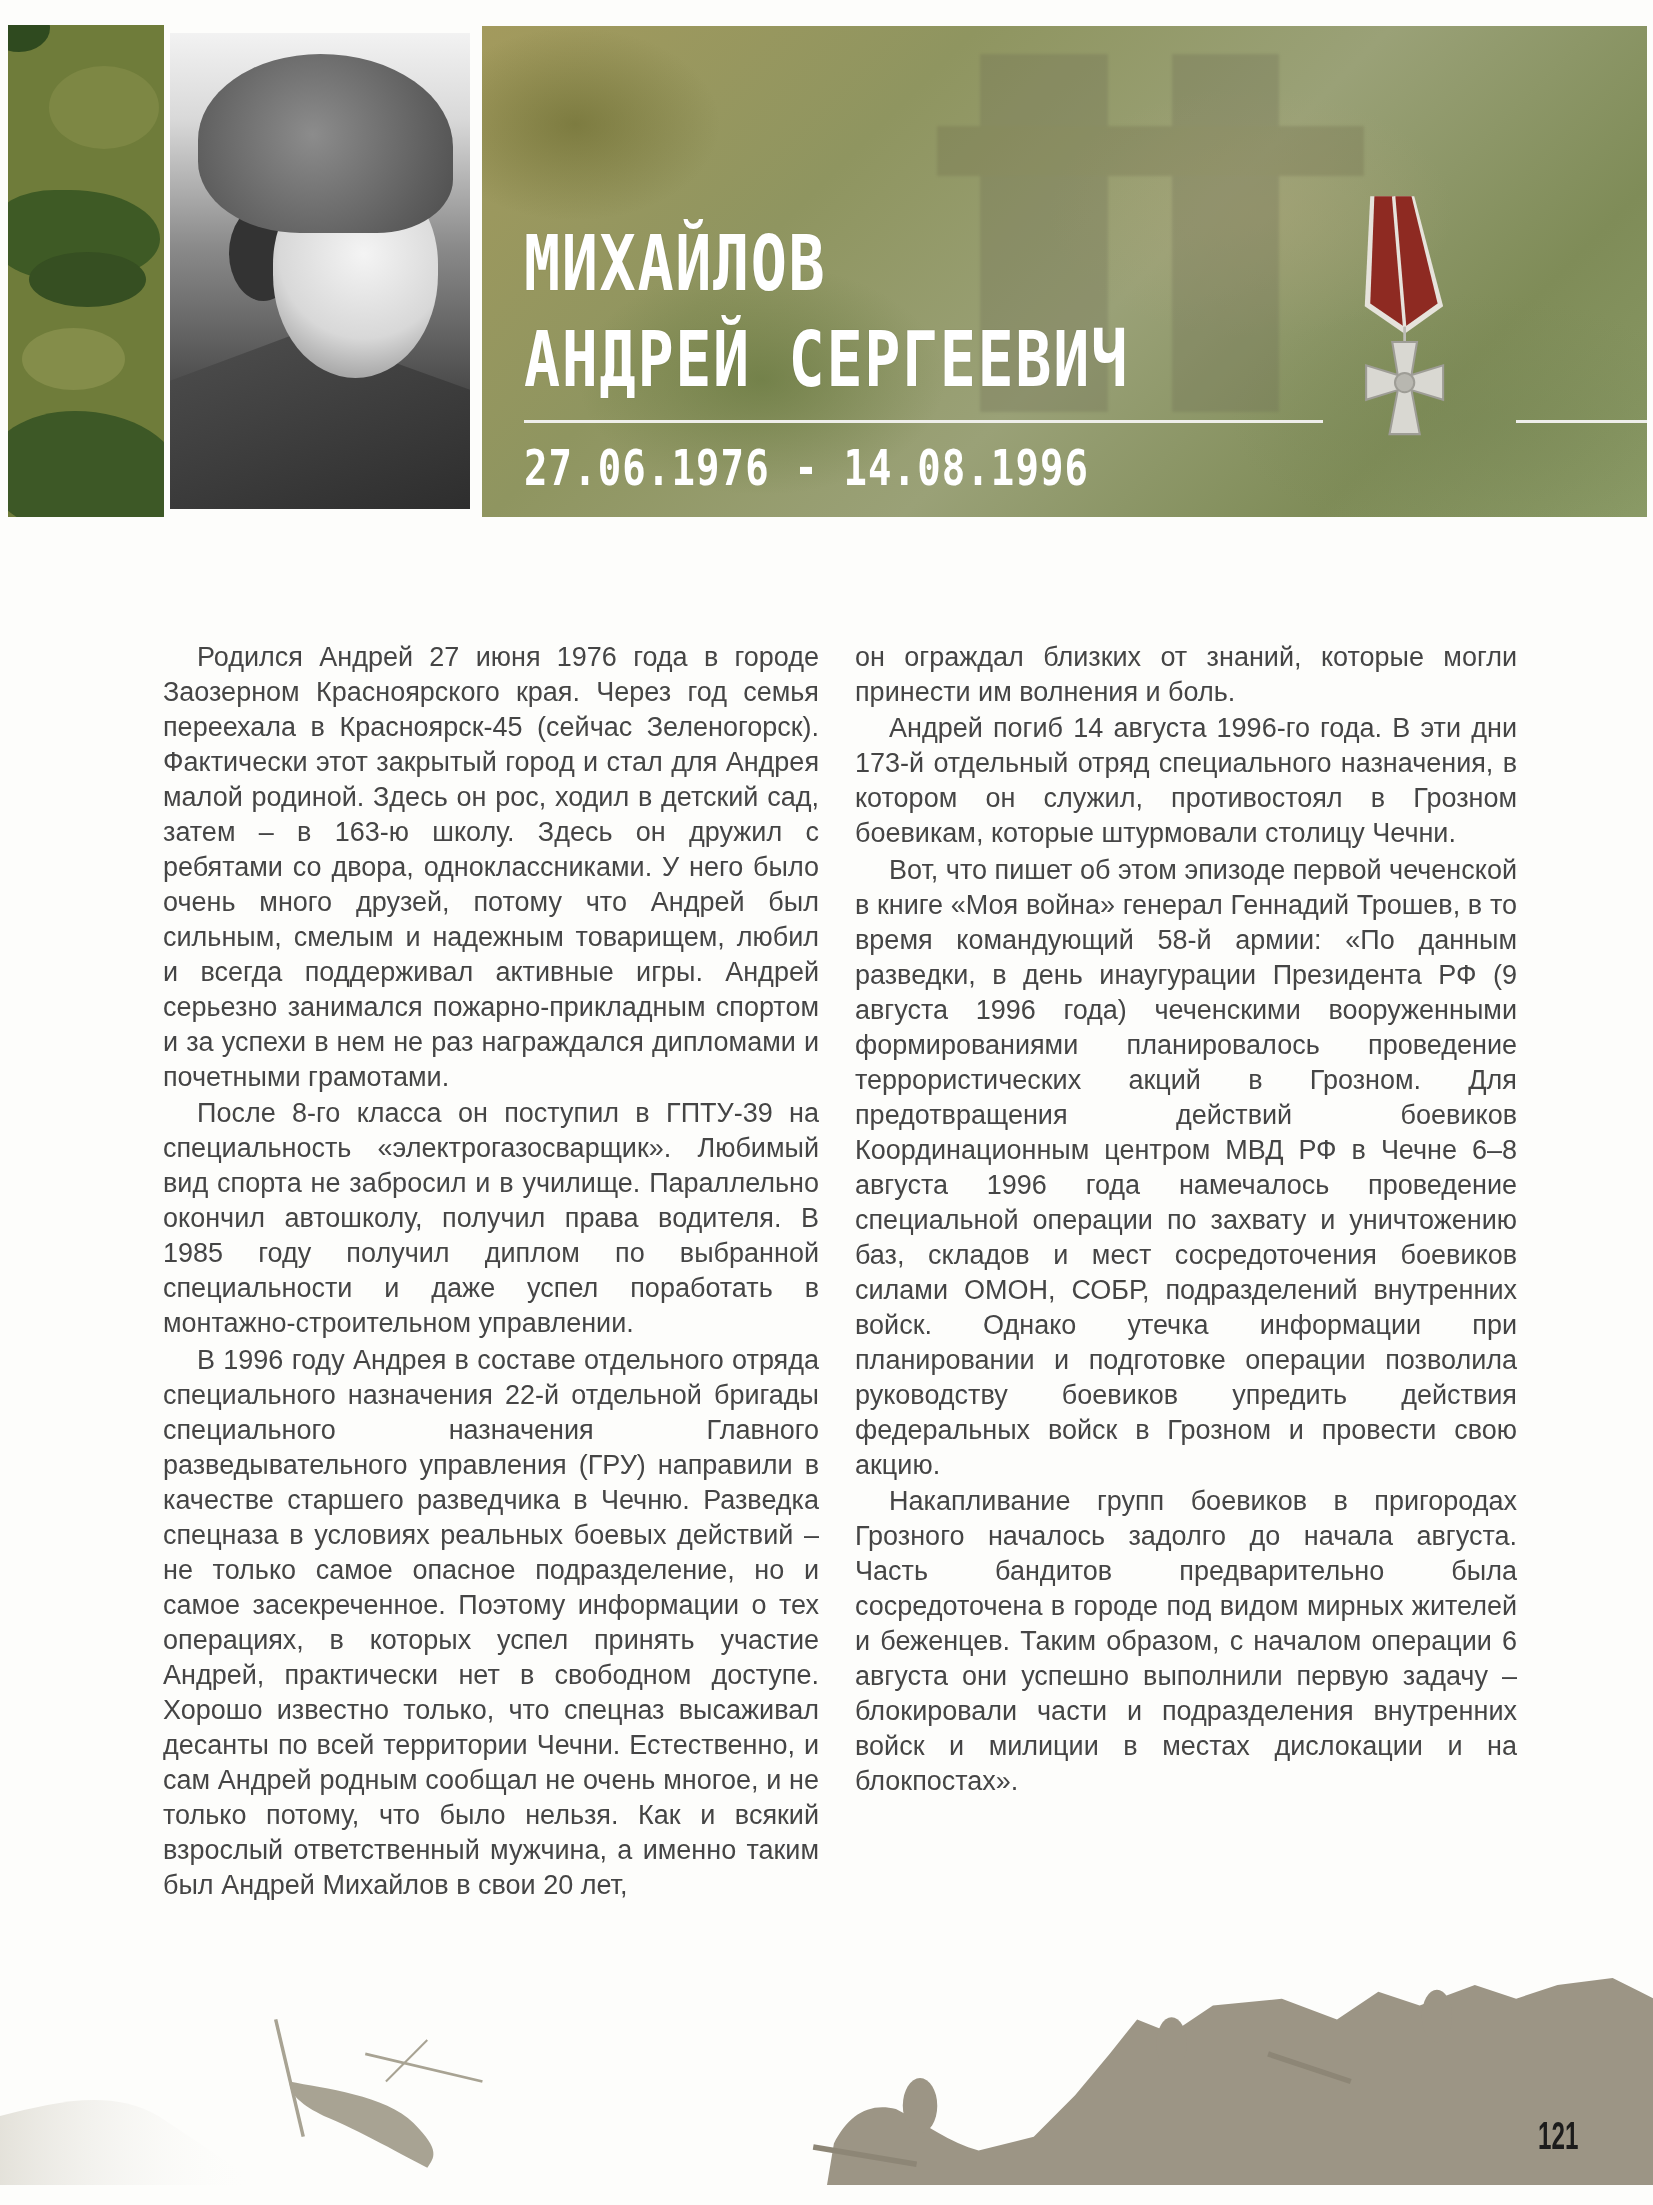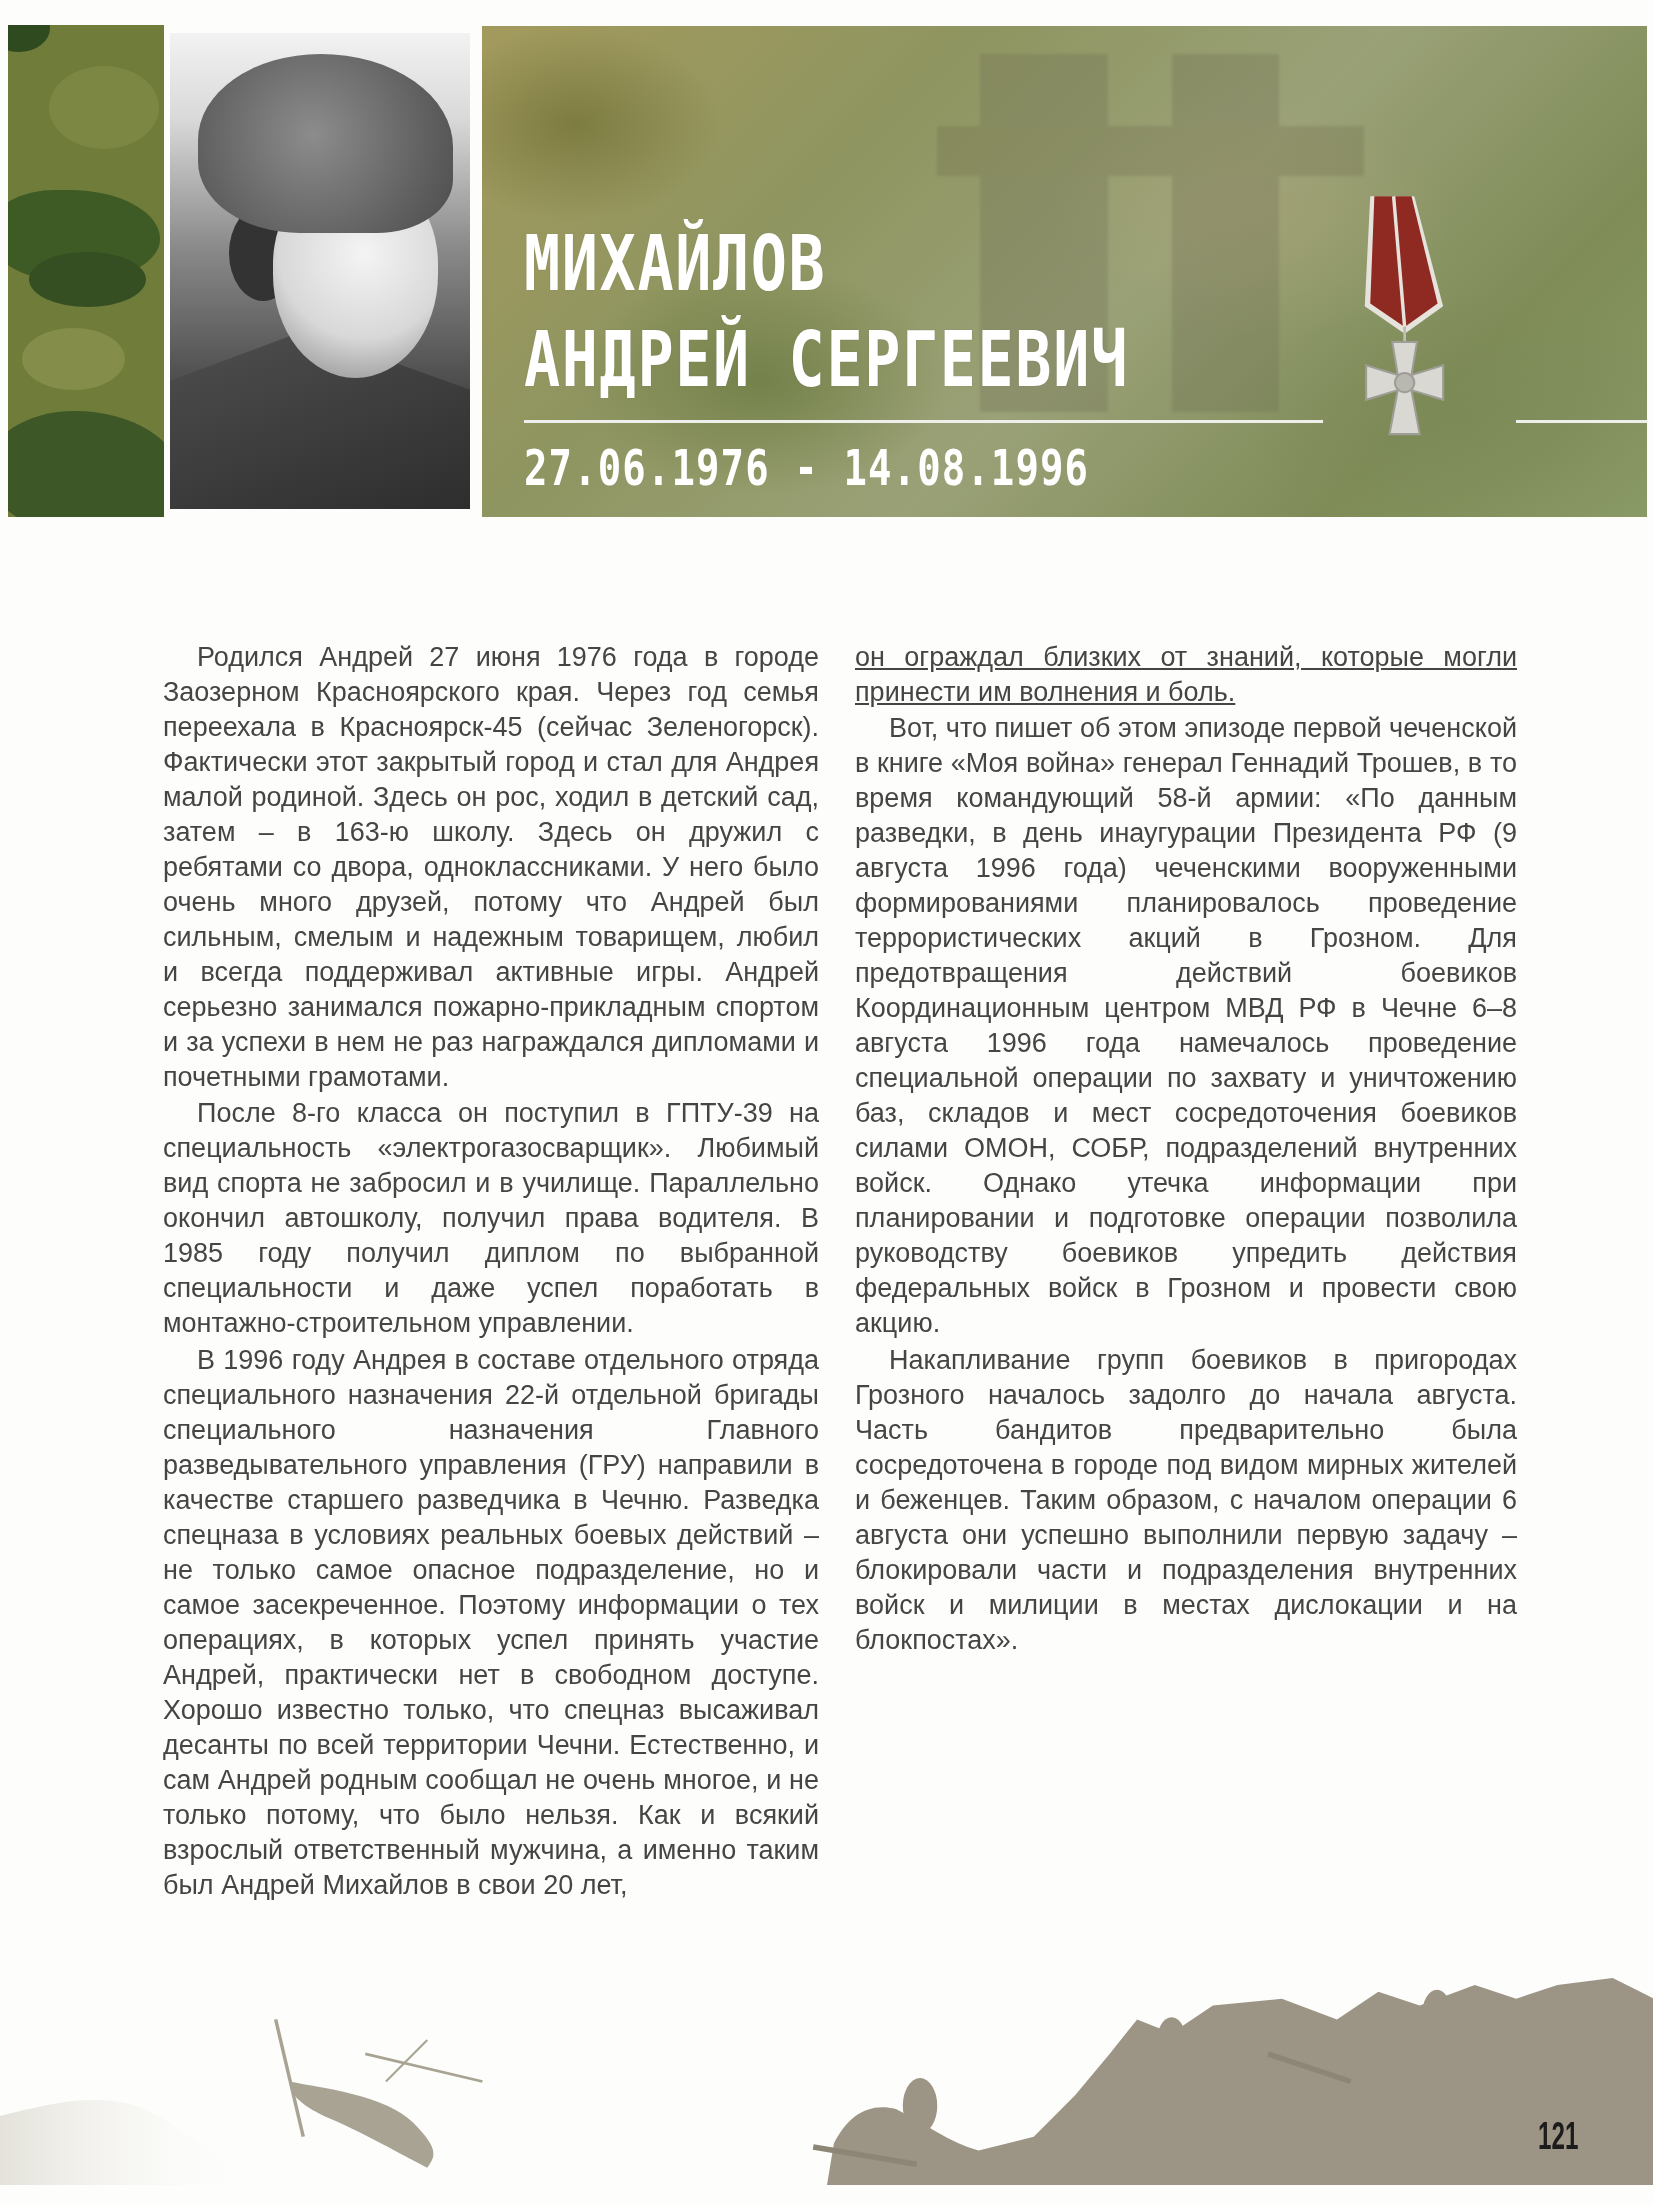--- a/index.html
+++ b/index.html
@@ -46,21 +46,21 @@
     font-weight:bold; font-size:50px; line-height:55px; letter-spacing:1.4px; transform:scaleX(0.78); transform-origin:left center; white-space:nowrap; }
 
   .medal { position:absolute; left:1351px; top:196px; width:110px; height:248px; }
 
   
   .col { position:absolute; top:640px; width:656px; font-size:27px; line-height:35px; color:#454545;
     text-align:justify; hyphens:manual; }
   .col.left { left:163px; }
   .col.right { left:855px; width:662px; }
   .col p { margin:0; text-indent:34px; }
-  .col p.cont { text-indent:0;text-decoration:underline; }
+  .col p.cont { text-indent:0; }
   .col p + p { margin-top:1.4px; }
 
   
   .footer-art { position:absolute; left:0; top:1978px; width:1654px; height:207px; }
   .page-number { position:absolute; left:1538px; top:2114px; font-family:"Liberation Sans",sans-serif;
     font-weight:bold; font-size:39px; color:#1c1c1c; transform:scaleX(0.62); transform-origin:left center; }
 </style>
 </head>
 <body>
 
@@ -104,20 +104,21 @@
 </svg>
 
 <div class="col left">
   <p>Родился Андрей 27 июня 1976 года в городе Заозерном Красноярского края. Через год семья переехала в Красноярск-45 (сейчас Зеленогорск). Фактически этот закрытый город и стал для Андрея малой родиной. Здесь он рос, ходил в детский сад, затем – в 163-ю школу. Здесь он дружил с ребятами со двора, одноклассниками. У него было очень много друзей, потому что Андрей был сильным, смелым и надежным товарищем, любил и всегда поддерживал активные игры. Андрей серьезно занимался пожарно-прикладным спортом и за успехи в нем не раз награждался дипломами и почетными грамотами.</p>
   <p>После 8-го класса он поступил в ГПТУ-39 на специальность «электрогазосварщик». Любимый вид спорта не забросил и в училище. Параллельно окончил автошколу, получил права водителя. В 1985 году получил диплом по выбранной специальности и даже успел поработать в монтажно-строительном управлении.</p>
   <p>В 1996 году Андрея в составе отдельного отряда специального назначения 22-й отдельной бригады специального назначения Главного разведывательного управления (ГРУ) направили в качестве старшего разведчика в Чечню. Разведка спецназа в условиях реальных боевых действий – не только самое опасное подразделение, но и самое засекреченное. Поэтому информации о тех операциях, в которых успел принять участие Андрей, практически нет в свободном доступе. Хорошо известно только, что спецназ высаживал десанты по всей территории Чечни. Естественно, и сам Андрей родным сообщал не очень многое, и не только потому, что было нельзя. Как и всякий взрослый ответственный мужчина, а именно таким был Андрей Михайлов в свои 20 лет,</p>
 </div>
 
 <div class="col right">
   <p class="cont">он ограждал близких от знаний, которые могли принести им волнения и боль.</p>
+  <p>Андрей погиб 14 августа 1996-го года. В эти дни 173-й отдельный отряд специального назначения, в котором он служил, противостоял в Грозном боевикам, которые штурмовали столицу Чечни.</p>
   <p>Вот, что пишет об этом эпизоде первой чеченской в книге «Моя война» генерал Геннадий Трошев, в то время командующий 58-й армии: «По данным разведки, в день инаугурации Президента РФ (9 августа 1996 года) чеченскими вооруженными формированиями планировалось проведение террористических акций в Грозном. Для предотвращения действий боевиков Координационным центром МВД РФ в Чечне 6–8 августа 1996 года намечалось проведение специальной операции по захвату и уничтожению баз, складов и мест сосредоточения боевиков силами ОМОН, СОБР, подразделений внутренних войск. Однако утечка информации при планировании и подготовке операции позволила руководству боевиков упредить действия федеральных войск в Грозном и провести свою акцию.</p>
   <p>Накапливание групп боевиков в пригородах Грозного началось задолго до начала августа. Часть бандитов предварительно была сосредоточена в городе под видом мирных жителей и беженцев. Таким образом, с началом операции 6 августа они успешно выполнили первую задачу – блокировали части и подразделения внутренних войск и милиции в местах дислокации и на блокпостах».</p>
 </div>
 
 <svg class="footer-art" viewBox="0 0 2400 300" preserveAspectRatio="none">
   <defs>
     <linearGradient id="fadeL" x1="0" x2="1">
       <stop offset="0" stop-color="#d9d6cc" stop-opacity=".7"></stop>
       <stop offset="1" stop-color="#ffffff" stop-opacity="0"></stop>
     </linearGradient>

